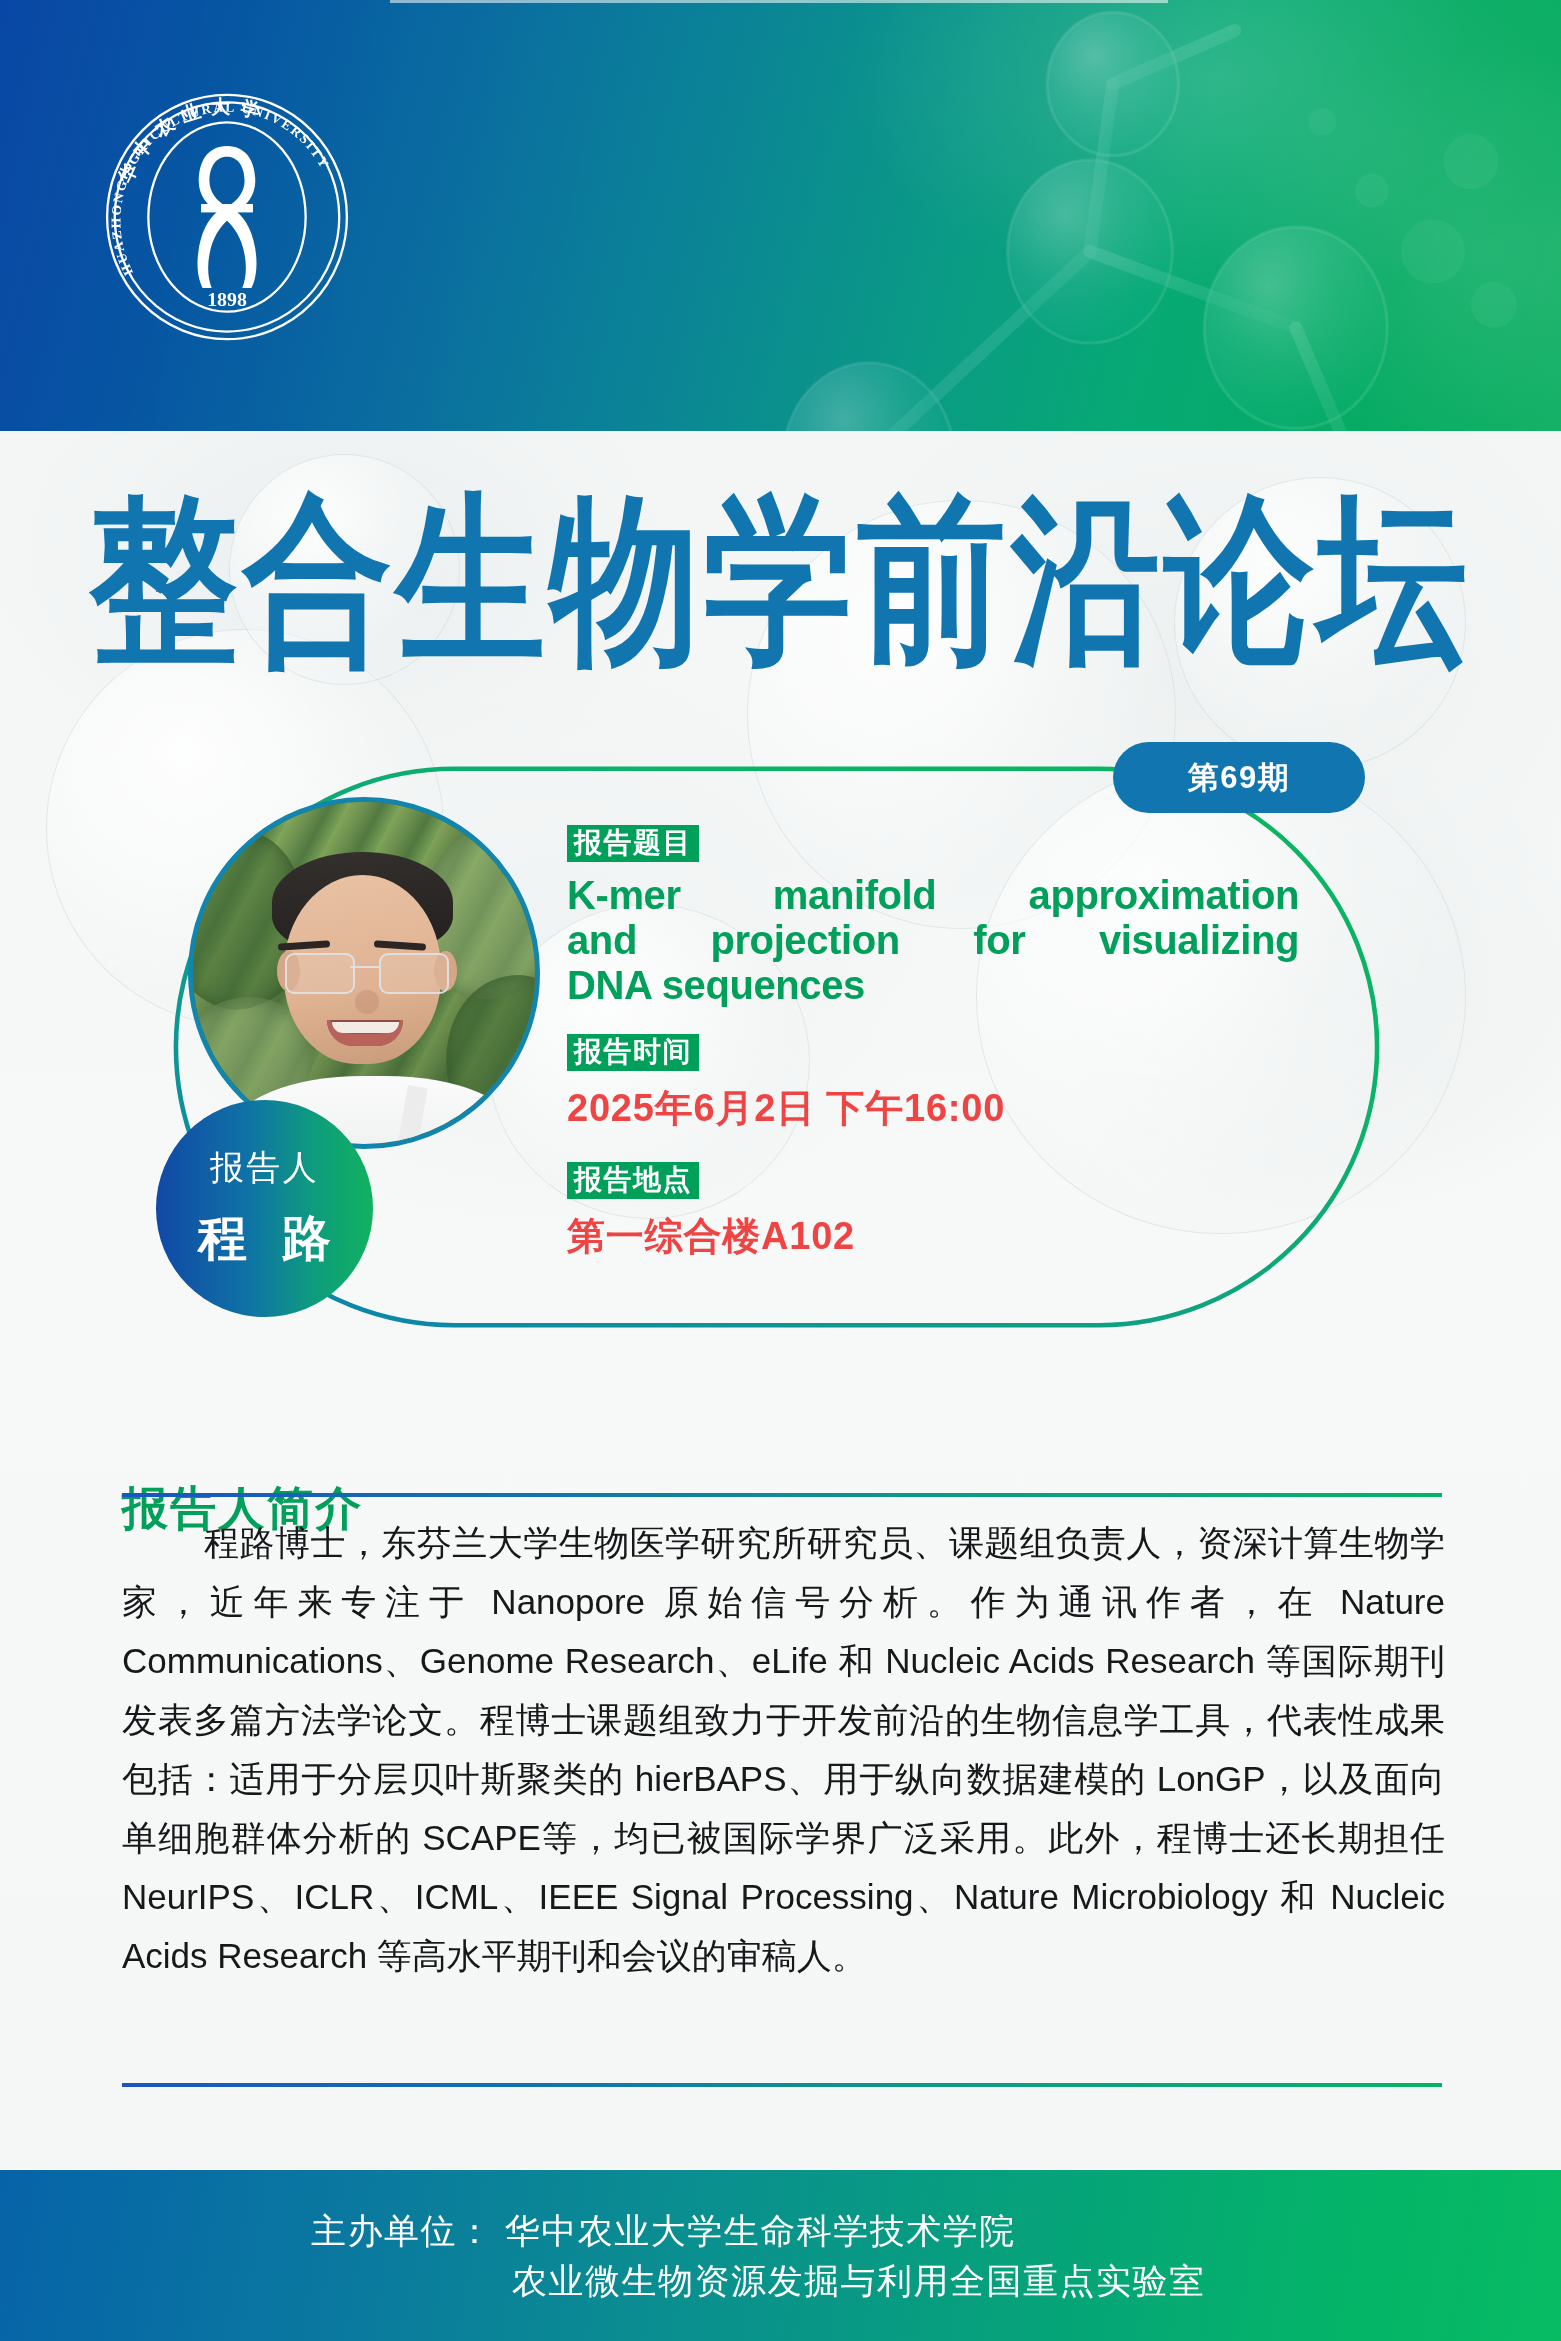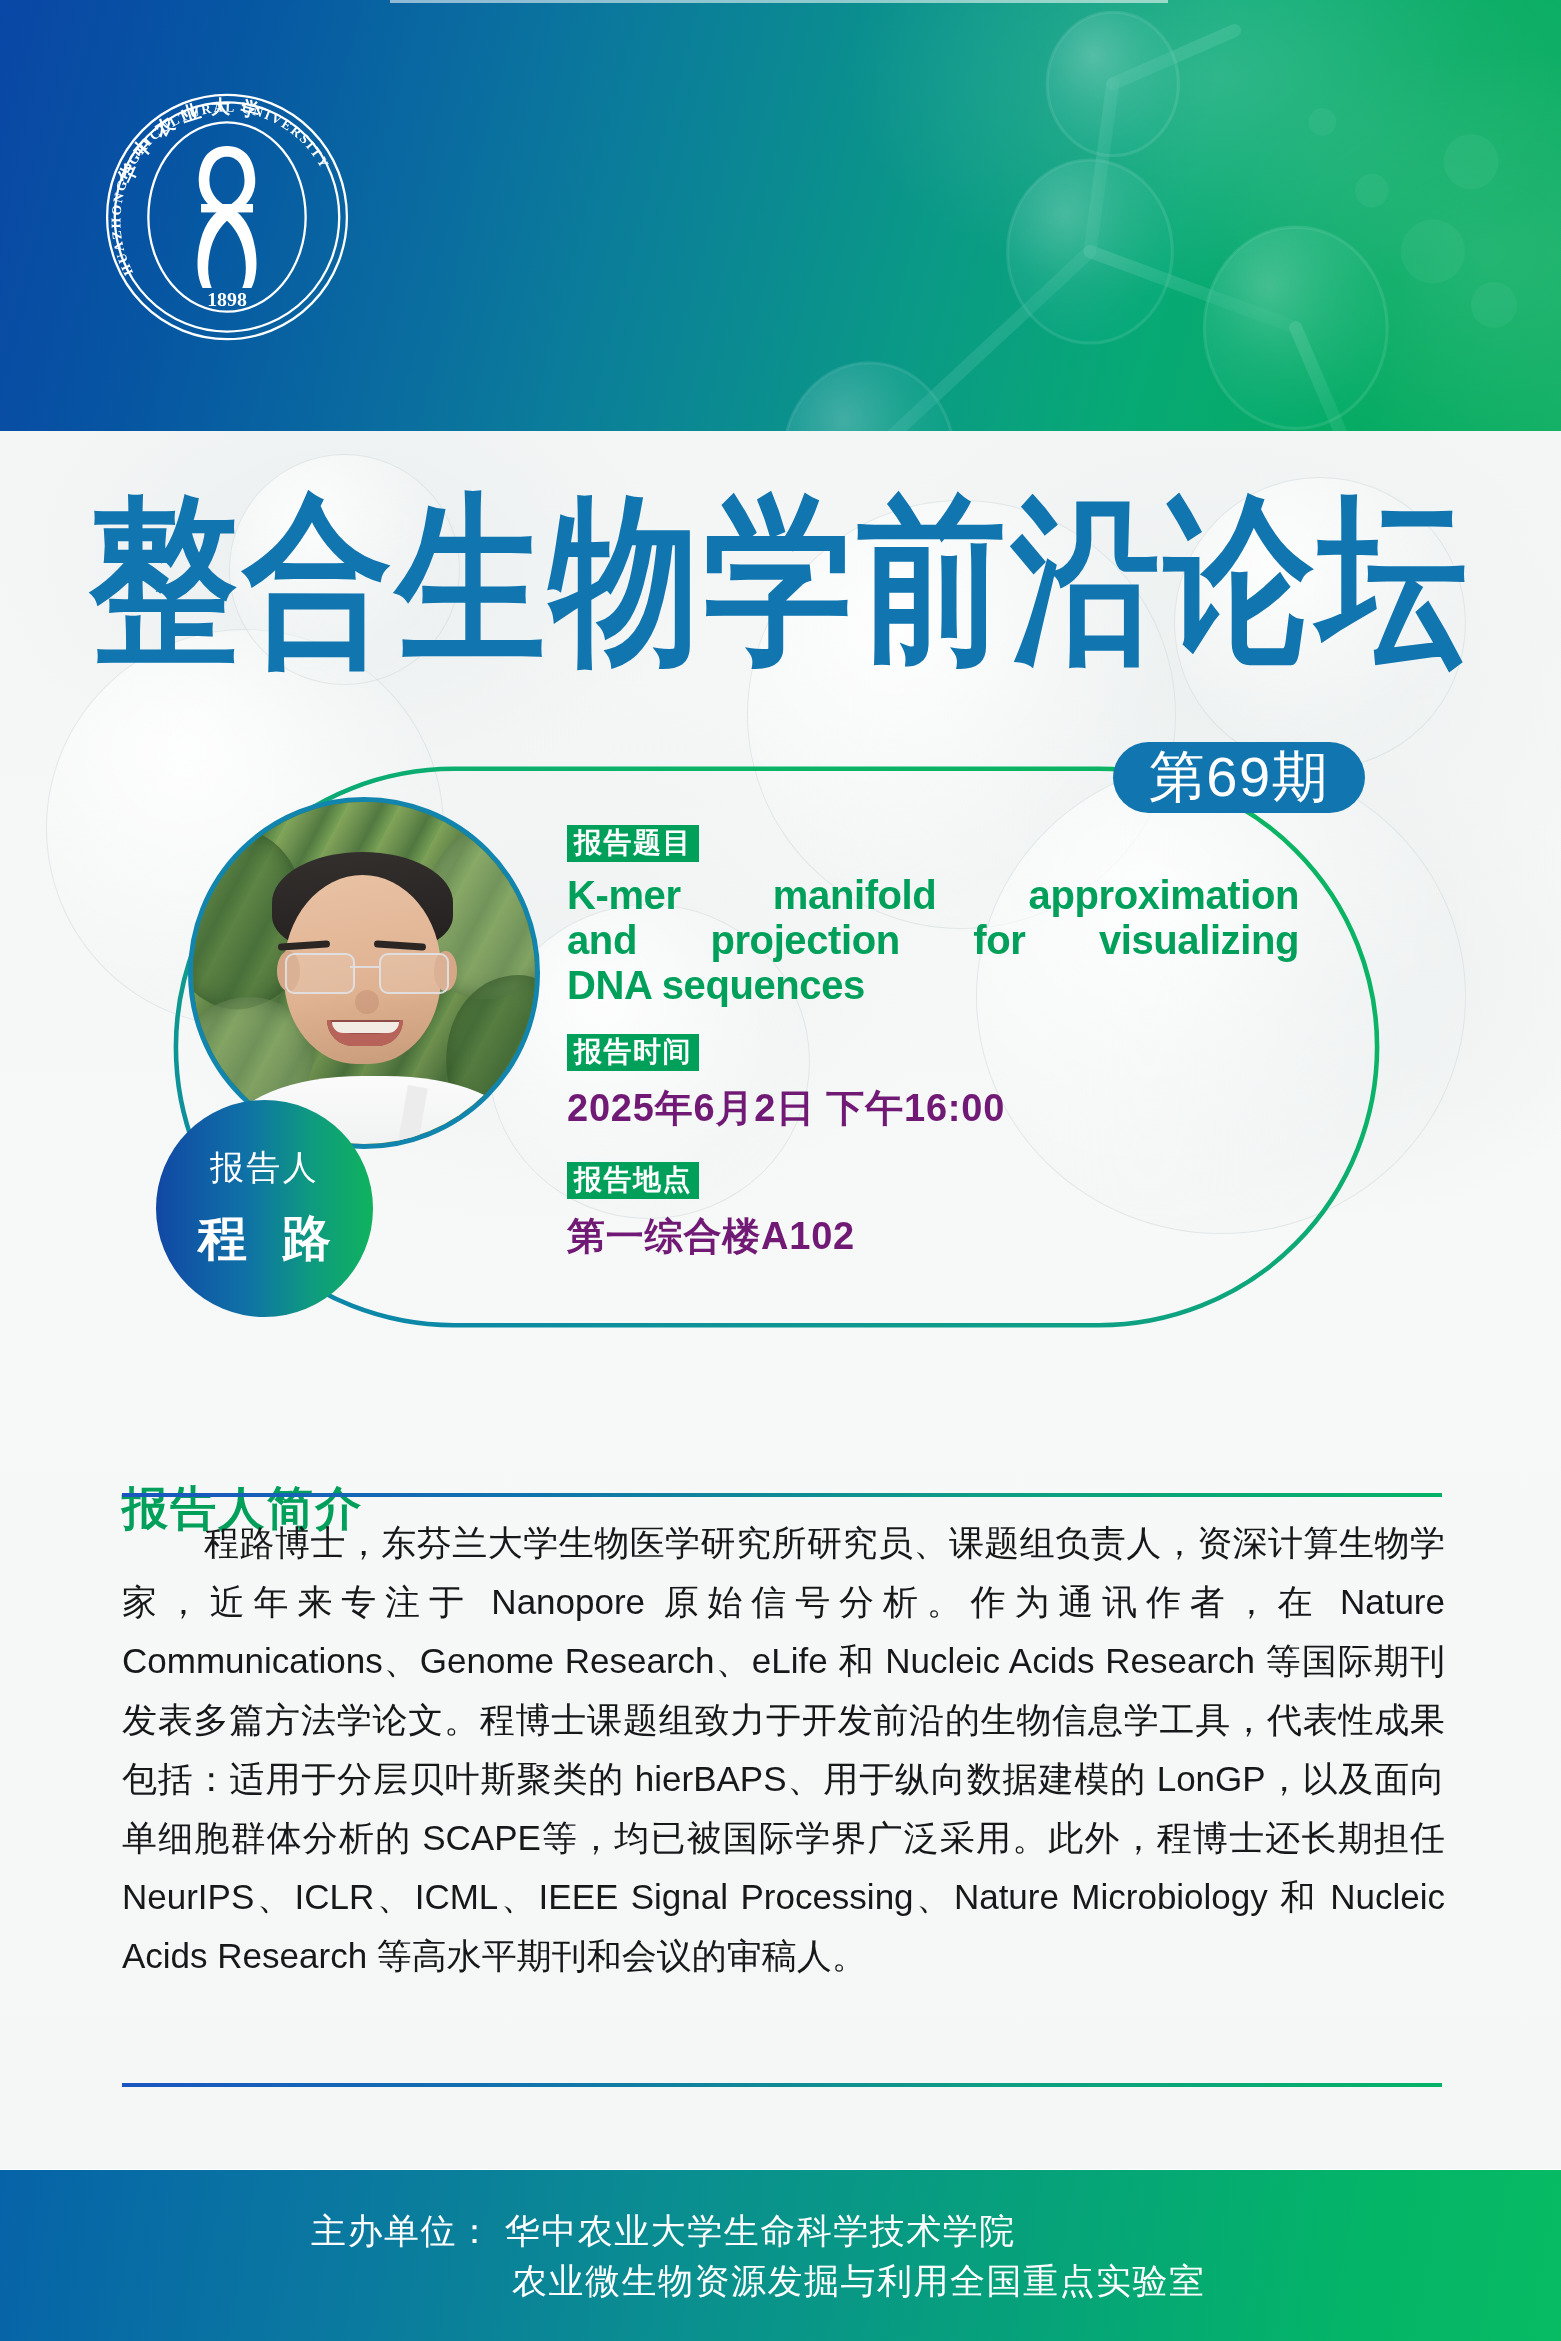--- a/index.html
+++ b/index.html
@@ -106,22 +106,22 @@
     left: 172px; top: 765px;
     width: 1209px; height: 564px;
   }
   .issue-badge {
     position: absolute;
     left: 1113px; top: 742px;
     width: 252px; height: 71px;
     border-radius: 37px;
     background: #1175b0;
     color: #ffffff;
-    font-size: 56px;
-    font-weight: 400;
+    font-size: 31px;
+    font-weight: 700;
     letter-spacing: 1.5px;
     display: flex;
     align-items: center;
     justify-content: center;
   }
 
   
   .photo-wrap {
     position: absolute;
     left: 188px; top: 797px;
@@ -258,21 +258,21 @@
     letter-spacing: -0.4px;
     margin: 10.7px 0 0 0;
     max-width: 732px;
   }
   .talk-title .justline {
     display: block;
     text-align: justify;
     text-align-last: justify;
   }
   .info-value {
-    color: #701a75;
+    color: #ef4444;
     font-size: 38px;
     font-weight: 600;
     letter-spacing: 0.8px;
     margin: 12.2px 0 0 0;
   }
   .sp-time { margin-top: 26px; }
   .sp-place { margin-top: 27.4px; }
 
   
   .bio-head {

